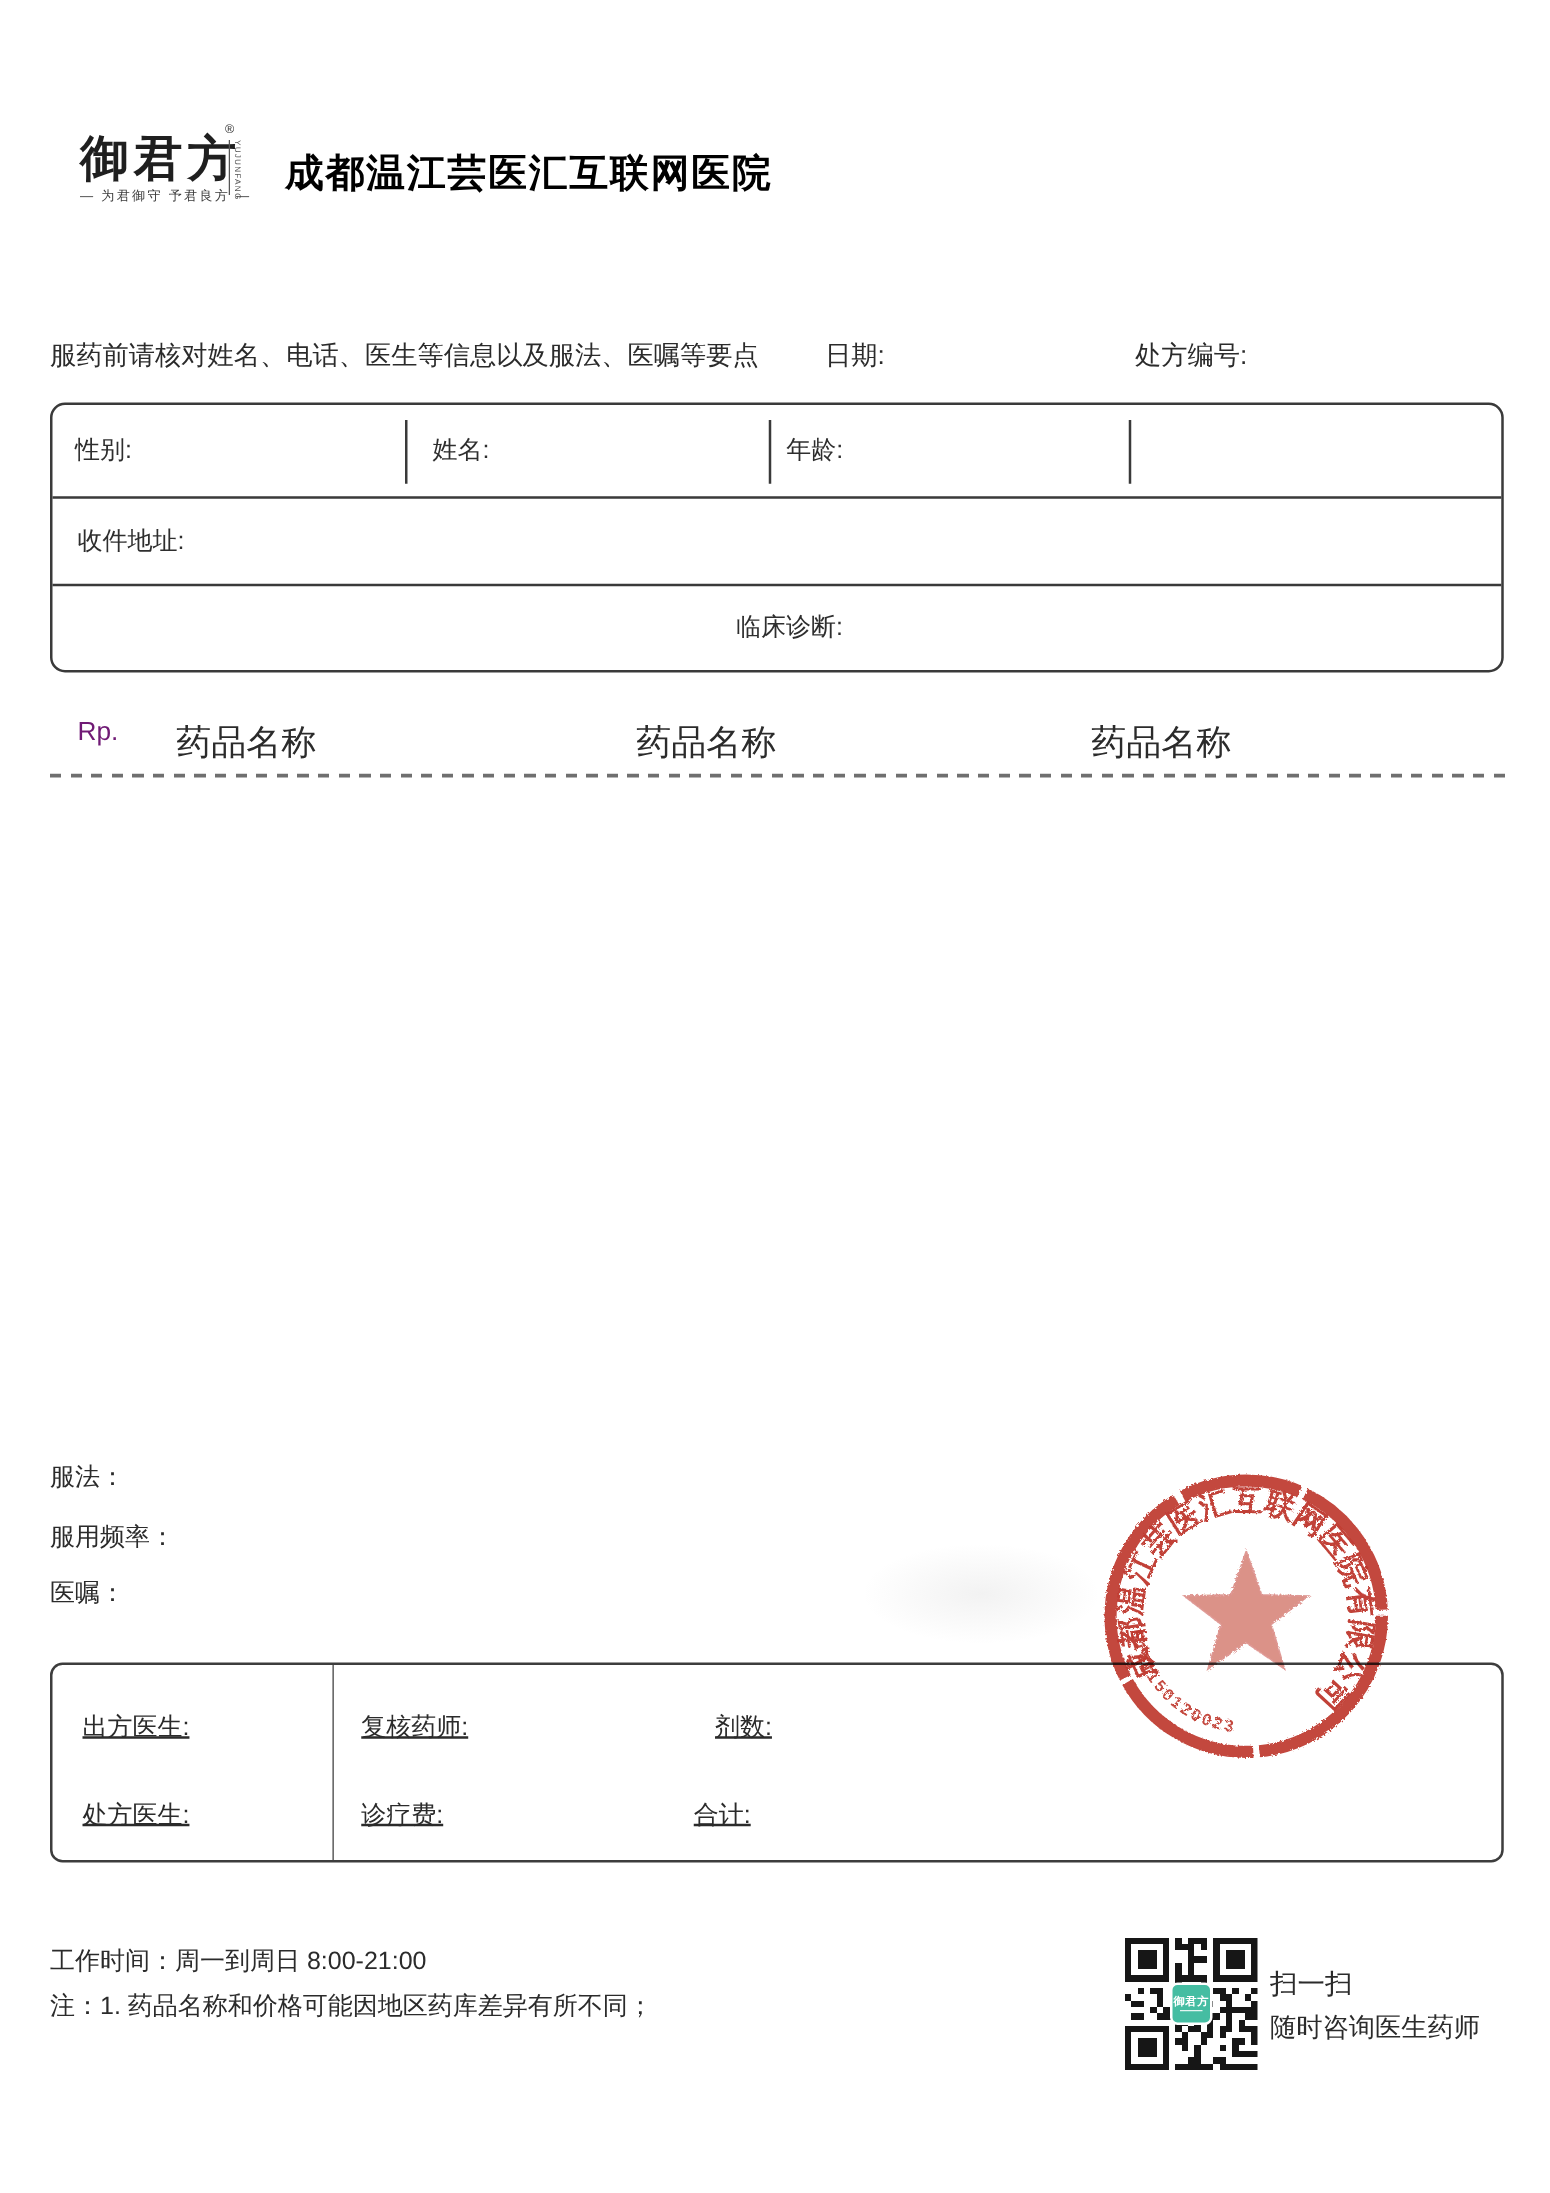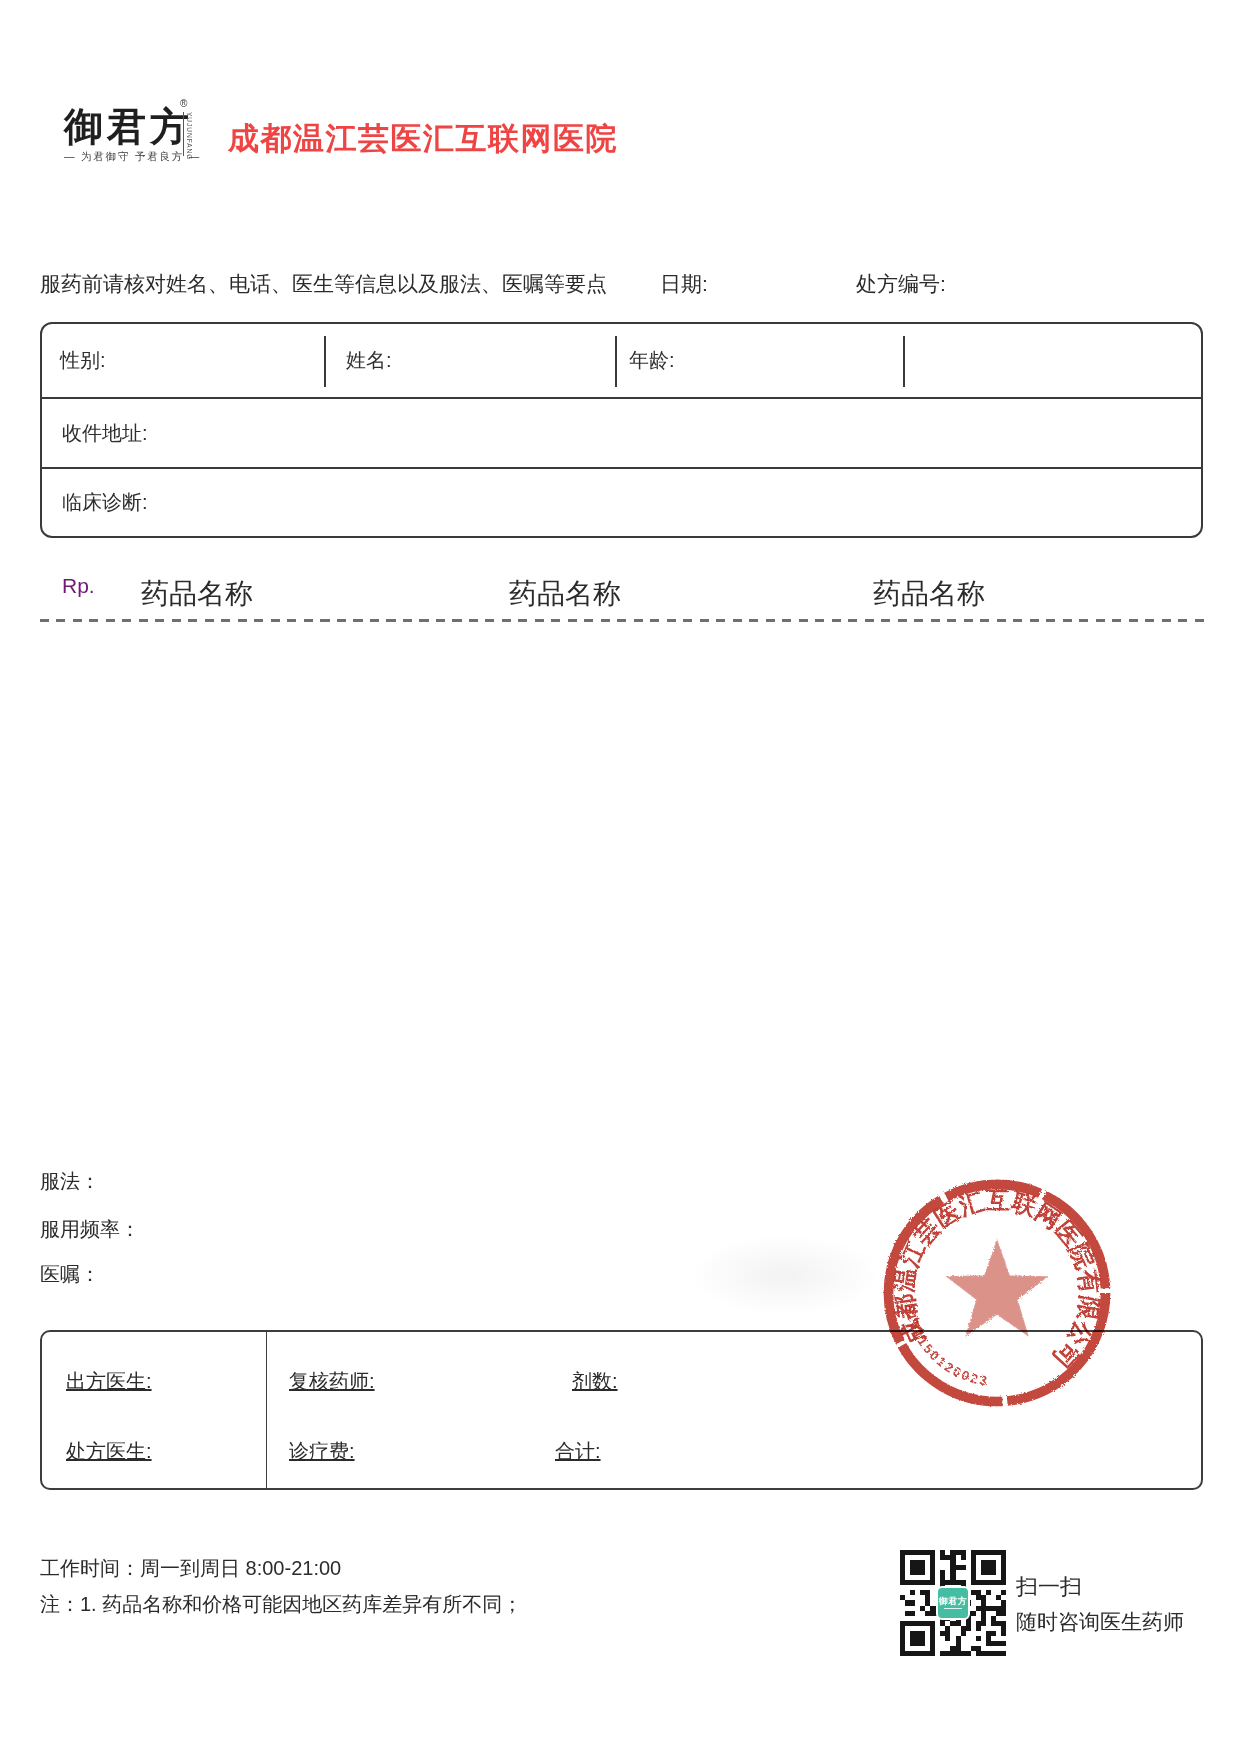--- a/index.html
+++ b/index.html
@@ -7,37 +7,37 @@
     position:relative;width:1240px;height:1754px;background:#fff;overflow:hidden;
     font-family:"Liberation Sans","DejaVu Sans",sans-serif;color:#2e2e2e;
   }
   
   .logo-name{position:absolute;left:64px;top:100px;font-family:"DejaVu Serif","Liberation Serif",serif;
     font-size:39px;font-weight:bold;letter-spacing:4px;color:#1f1f1f;}
   .logo-reg{position:absolute;left:180px;top:98px;font-size:10px;color:#333;}
   .logo-vert{position:absolute;left:183px;top:112px;height:44px;border-left:1.5px solid #555;
     padding-left:2px;writing-mode:vertical-rl;font-size:6.5px;letter-spacing:1px;color:#555;}
   .logo-tagline{position:absolute;left:64px;top:150px;font-size:10.5px;letter-spacing:1.8px;color:#3c3c3c;}
-  .hospital-name{position:absolute;left:228px;top:118px;font-size:31px;font-weight:bold;letter-spacing:1.5px;color:#ef4444;text-align:center;}
+  .hospital-name{position:absolute;left:228px;top:118px;font-size:31px;font-weight:bold;letter-spacing:1.5px;color:#000000;text-align:center;}
   
   .notice{position:absolute;left:40px;top:270px;font-size:21px;color:#2b2b2b;}
   .date-label{position:absolute;left:660px;top:270px;font-size:21px;color:#2b2b2b;}
-  .rxno-label{position:absolute;left:856px;top:270px;font-size:21px;color:#2b2b2b;}
+  .rxno-label{position:absolute;left:908px;top:270px;font-size:21px;color:#2b2b2b;}
   
   .patient-box{position:absolute;left:40px;top:322px;width:1163px;height:216px;
     border:2px solid #3a3a3a;border-radius:12px;box-sizing:border-box;}
   .p-row1{display:flex;height:75px;border-bottom:2.5px solid #3a3a3a;box-sizing:border-box;}
   .p-cell{position:relative;font-size:20px;line-height:72px;box-sizing:border-box;}
   .p-cell.c1{width:291px;padding-left:20px;}
   .p-cell.c2{width:284px;padding-left:18px;}
   .p-cell.c3{width:288px;padding-left:12px;}
   .p-cell.c4{flex:1;padding-left:10px;}
   .p-cell:not(.c4)::after{content:"";position:absolute;right:0;top:12px;bottom:10px;width:1.8px;background:#3a3a3a;}
   .p-row2{height:70px;border-bottom:2.5px solid #3a3a3a;box-sizing:border-box;font-size:20px;line-height:68px;padding-left:20px;}
-  .p-row3{height:48px;font-size:20px;line-height:66px;padding-left:20px;}
+  .p-row3{height:48px;font-size:20px;line-height:66px;padding-left:20px;text-align:center;}
   
   .rp-label{position:absolute;left:62px;top:574px;font-size:21px;color:#701a75;}
   .drug-col{position:absolute;top:575px;font-size:28px;color:#2b2b2b;}
   .drug-col.d1{left:141px;} .drug-col.d2{left:509px;} .drug-col.d3{left:873px;}
   .dashed-line{position:absolute;left:40px;top:619px;width:1166px;height:2.6px;
     background:repeating-linear-gradient(90deg,#6f6f6f 0 9px,transparent 9px 16.5px);}
   
   .usage-label{position:absolute;left:40px;font-size:20px;color:#2b2b2b;}
   .u1{top:1168px;} .u2{top:1216px;} .u3{top:1261px;}
   

